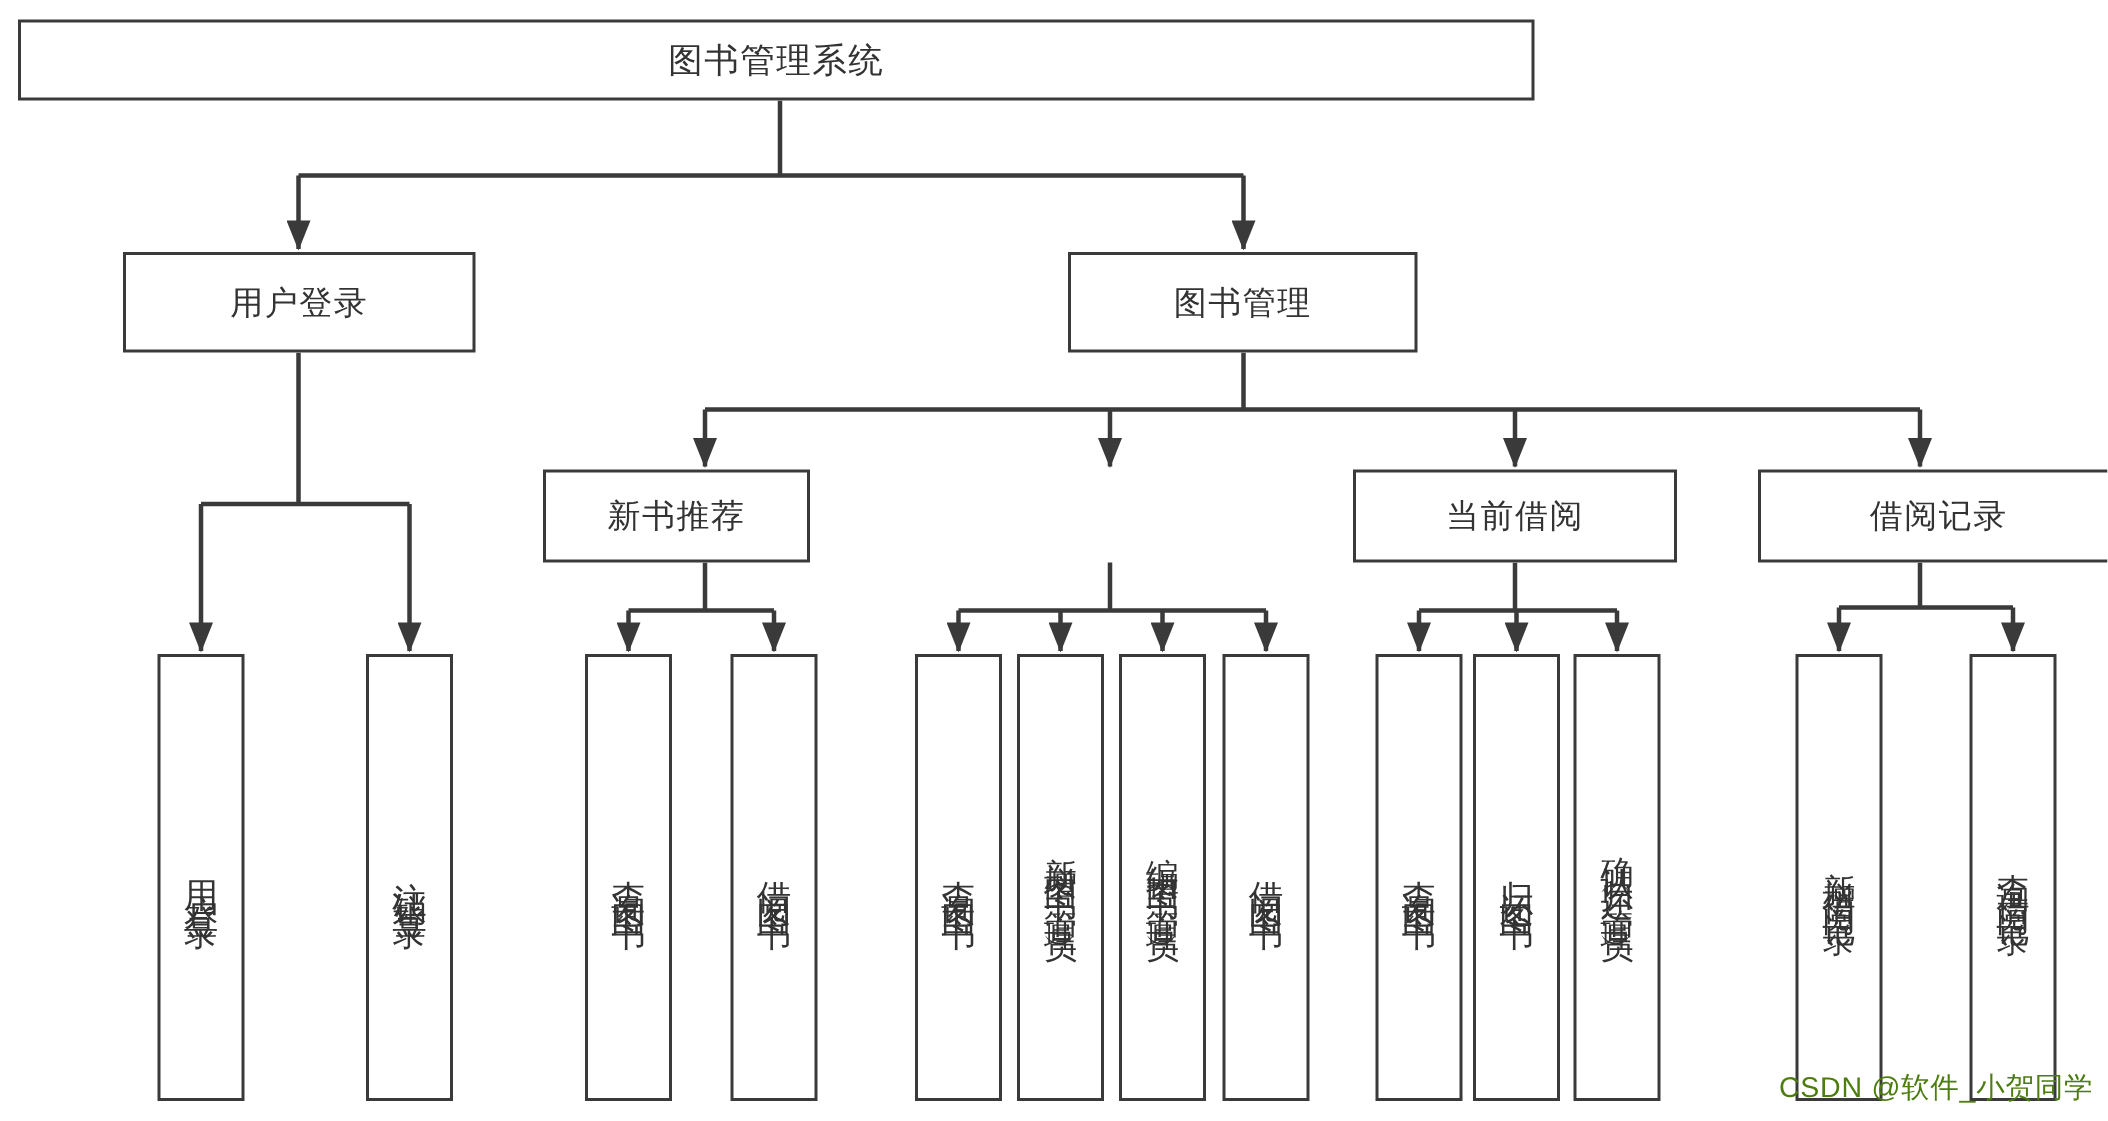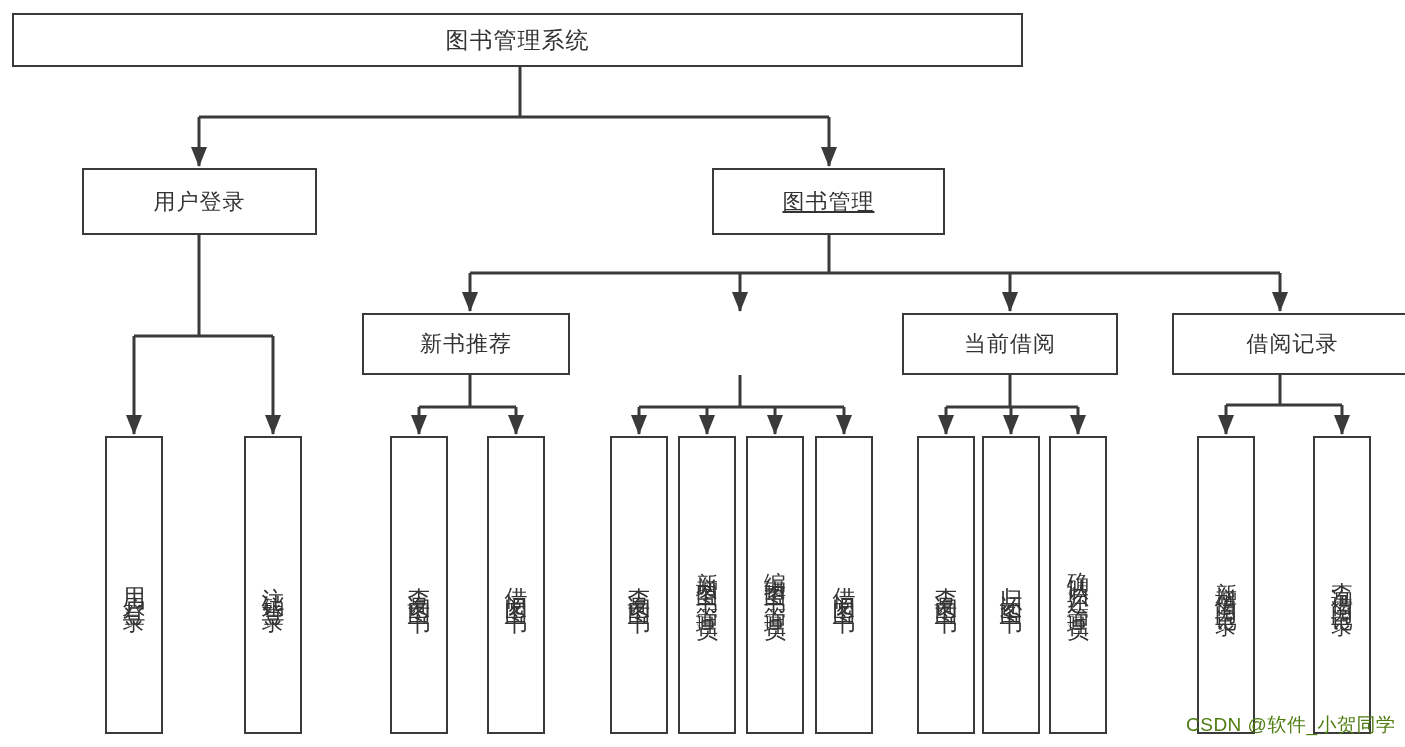--- a/index.html
+++ b/index.html
@@ -104,25 +104,25 @@
     </g>
   </svg>
 
   <div class="box lvl1" style="left:12px; top:13px; width:1011px; height:54px;">
     <span>图书管理系统</span>
   </div>
 
   <div class="box lvl2" style="left:82px; top:168px; width:235px; height:67px;">
     <span>用户登录</span>
   </div>
-  <div class="box lvl2" style="left:712px; top:168px; width:233px; height:67px;text-decoration:underline;">
+  <div class="box lvl2" style="left:712px; top:168px; width:233px; height:67px;">
     <span>图书管理</span>
   </div>
 
-  <div class="box lvl3" style="left:362px; top:313px; width:208px; height:62px;">
+  <div class="box lvl3" style="left:362px; top:313px; width:178px; height:62px;">
     <span>新书推荐</span>
   </div>
   <div class="box lvl3" style="left:902px; top:313px; width:216px; height:62px;">
     <span>当前借阅</span>
   </div>
   <div class="box lvl3" style="left:1172px; top:313px; width:241px; height:62px;text-align:right;">
     <span>借阅记录</span>
   </div>
 
   <div class="box leaf" style="left:105px; top:436px; width:58px; height:298px;">

